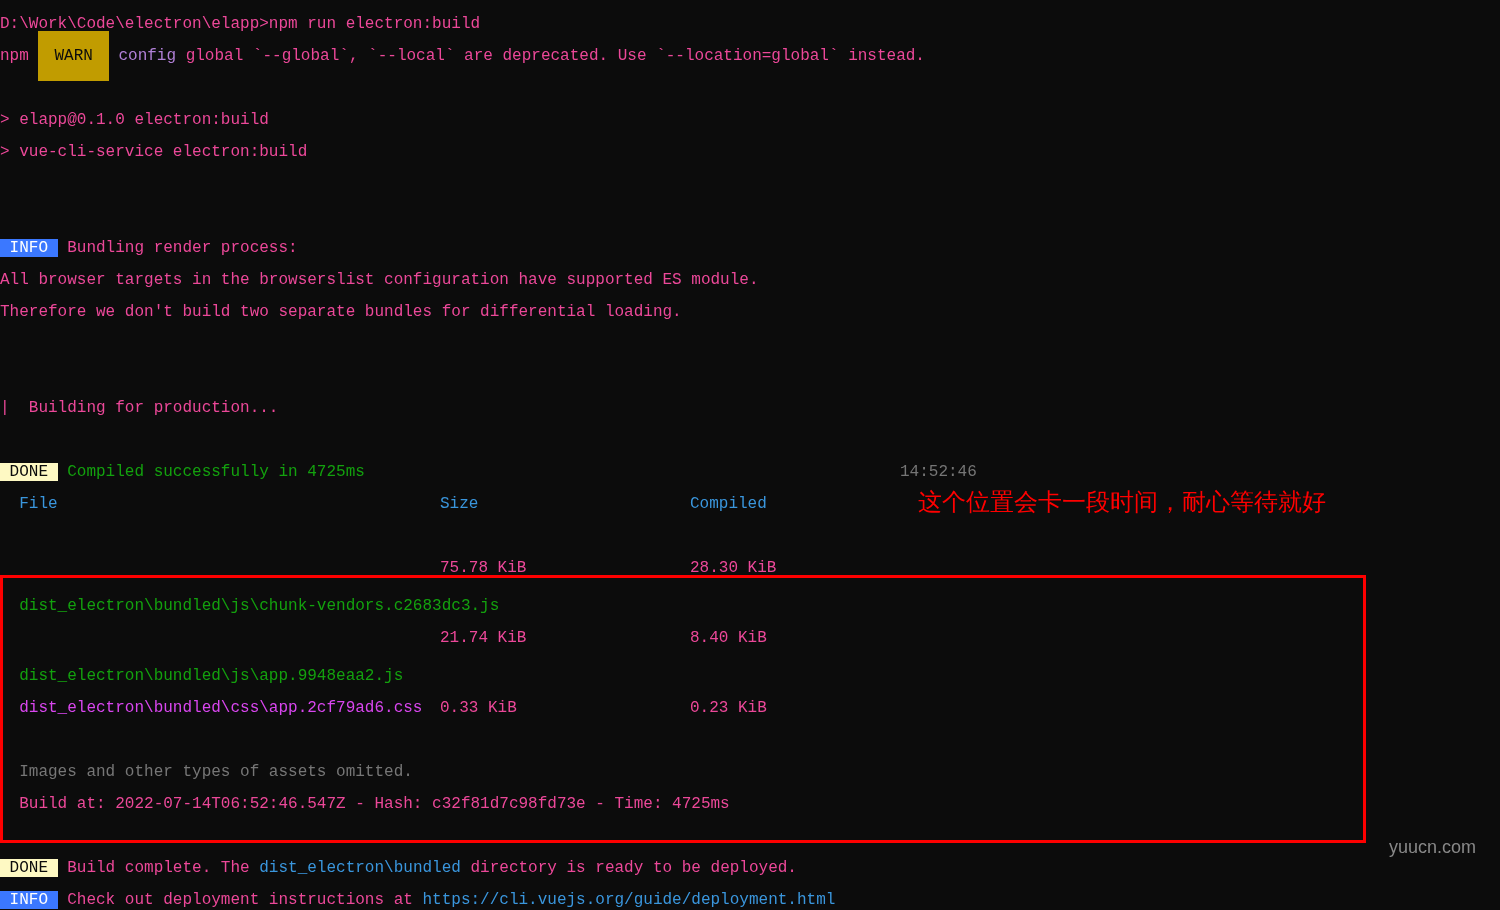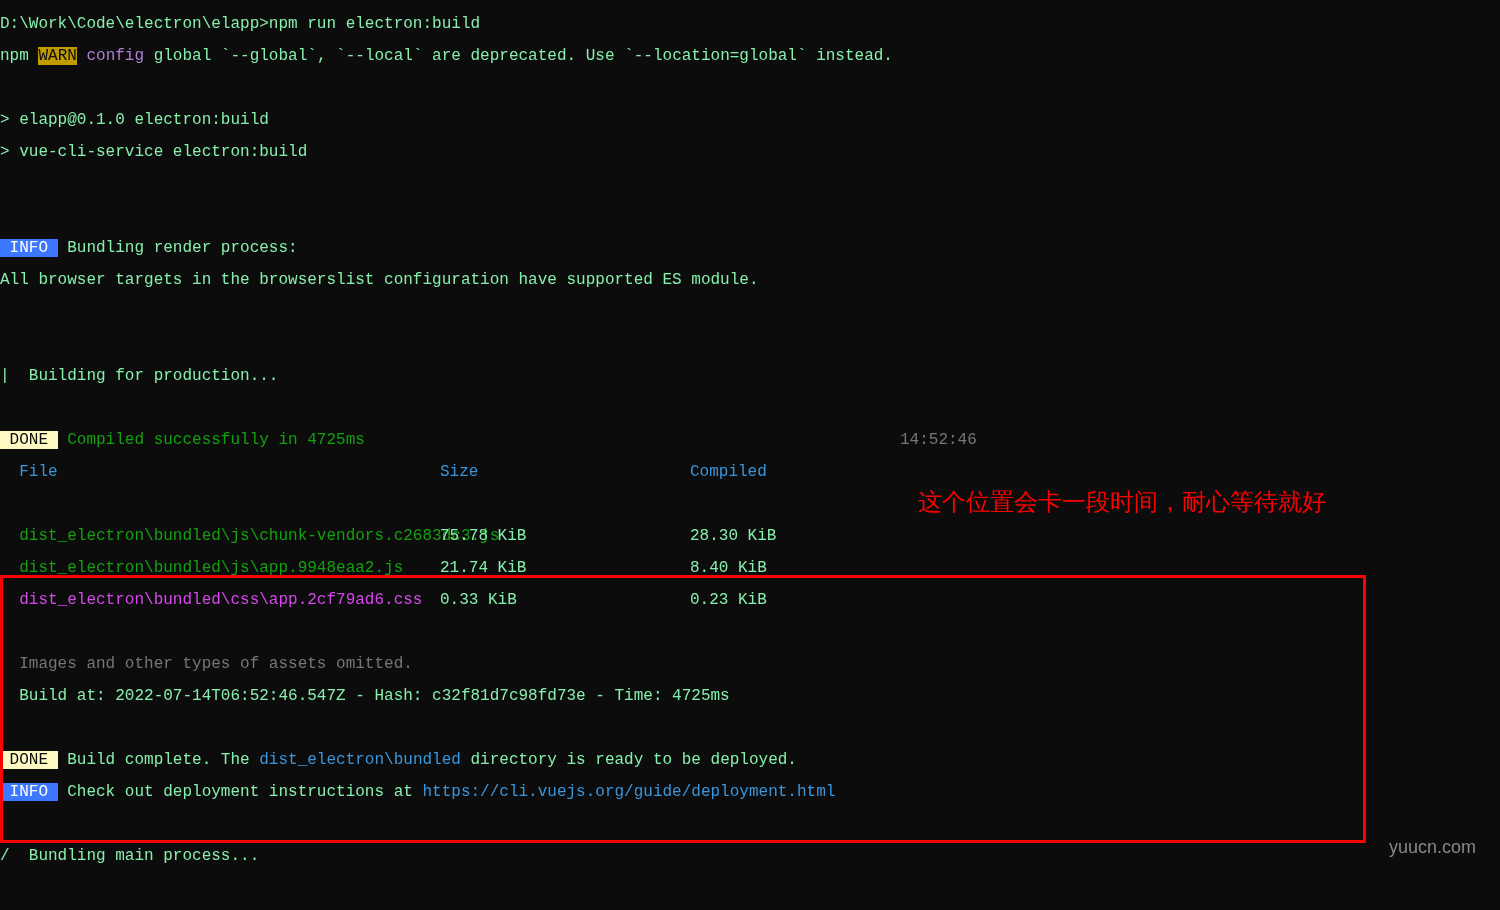--- a/index.html
+++ b/index.html
@@ -15,28 +15,28 @@
     overflow: hidden;
   }
   .terminal {
     padding: 0;
     white-space: pre;
   }
   .line {
     display: block;
     min-height: 16px;
   }
-  .white { color: #86efac; }
+  .white { color: #ec4899; }
   .gray { color: #767676; }
   .purple { color: #b180d7; }
   .cyan  { color: #3a96dd; }
-  .green { color: #13a10e; }
+  .green { color: #13a10e; margin-top: 38px; }
   .blue { color: #d946ef; }
 
-  .bg-yellow { background: #c19c00; color: #0c0c0c; padding:0; }
+  .bg-yellow { background: #c19c00; color: #0c0c0c; padding:16px; }
   .bg-green  { background: #fef9c3; color: #0c0c0c; padding:0; }
   .bg-blue   { background: #3b78ff; color: #ffffff; padding:0; }
 
   .flexrow { display: flex; }
   .col1 { width: 440px; }
   .col2 { width: 250px; }
   .col3 { width: auto; }
   .timestamp { position: absolute; left: 900px; }
 
   .red-box {
@@ -75,20 +75,21 @@
 <div class="terminal">
 <span class="line"><span class="white">D:\Work\Code\electron\elapp&gt;</span><span class="white">npm run electron:build</span></span>
 <span class="line"><span class="white">npm</span> <span class="bg-yellow">WARN</span> <span class="purple">config</span><span class="white"> global `--global`, `--local` are deprecated. Use `--location=global` instead.</span></span>
 <span class="line"> </span>
 <span class="line white">&gt; elapp@0.1.0 electron:build</span>
 <span class="line white">&gt; vue-cli-service electron:build</span>
 <span class="line"> </span>
 <span class="line"> </span>
 <span class="line"><span class="bg-blue"> INFO </span><span class="white"> Bundling render process:</span></span>
 <span class="line white">All browser targets in the browserslist configuration have supported ES module.</span>
+<span class="line white">Therefore we don't build two separate bundles for differential loading.</span>
 <span class="line"> </span>
 <span class="line"> </span>
 <span class="line white">|  Building for production...</span>
 <span class="line"> </span>
 <span class="line"><span class="bg-green"> DONE </span><span class="green"> Compiled successfully in 4725ms</span><span class="timestamp gray">14:52:46</span></span>
 <span class="line flexrow"><span class="cyan col1">  File</span><span class="cyan col2">Size</span><span class="cyan col3">Compiled</span></span>
 <span class="line"> </span>
 <span class="line flexrow"><span class="green col1">  dist_electron\bundled\js\chunk-vendors.c2683dc3.js</span><span class="white col2">75.78 KiB</span><span class="white col3">28.30 KiB</span></span>
 <span class="line flexrow"><span class="green col1">  dist_electron\bundled\js\app.9948eaa2.js</span><span class="white col2">21.74 KiB</span><span class="white col3">8.40 KiB</span></span>
 <span class="line flexrow"><span class="blue col1">  dist_electron\bundled\css\app.2cf79ad6.css</span><span class="white col2">0.33 KiB</span><span class="white col3">0.23 KiB</span></span>

